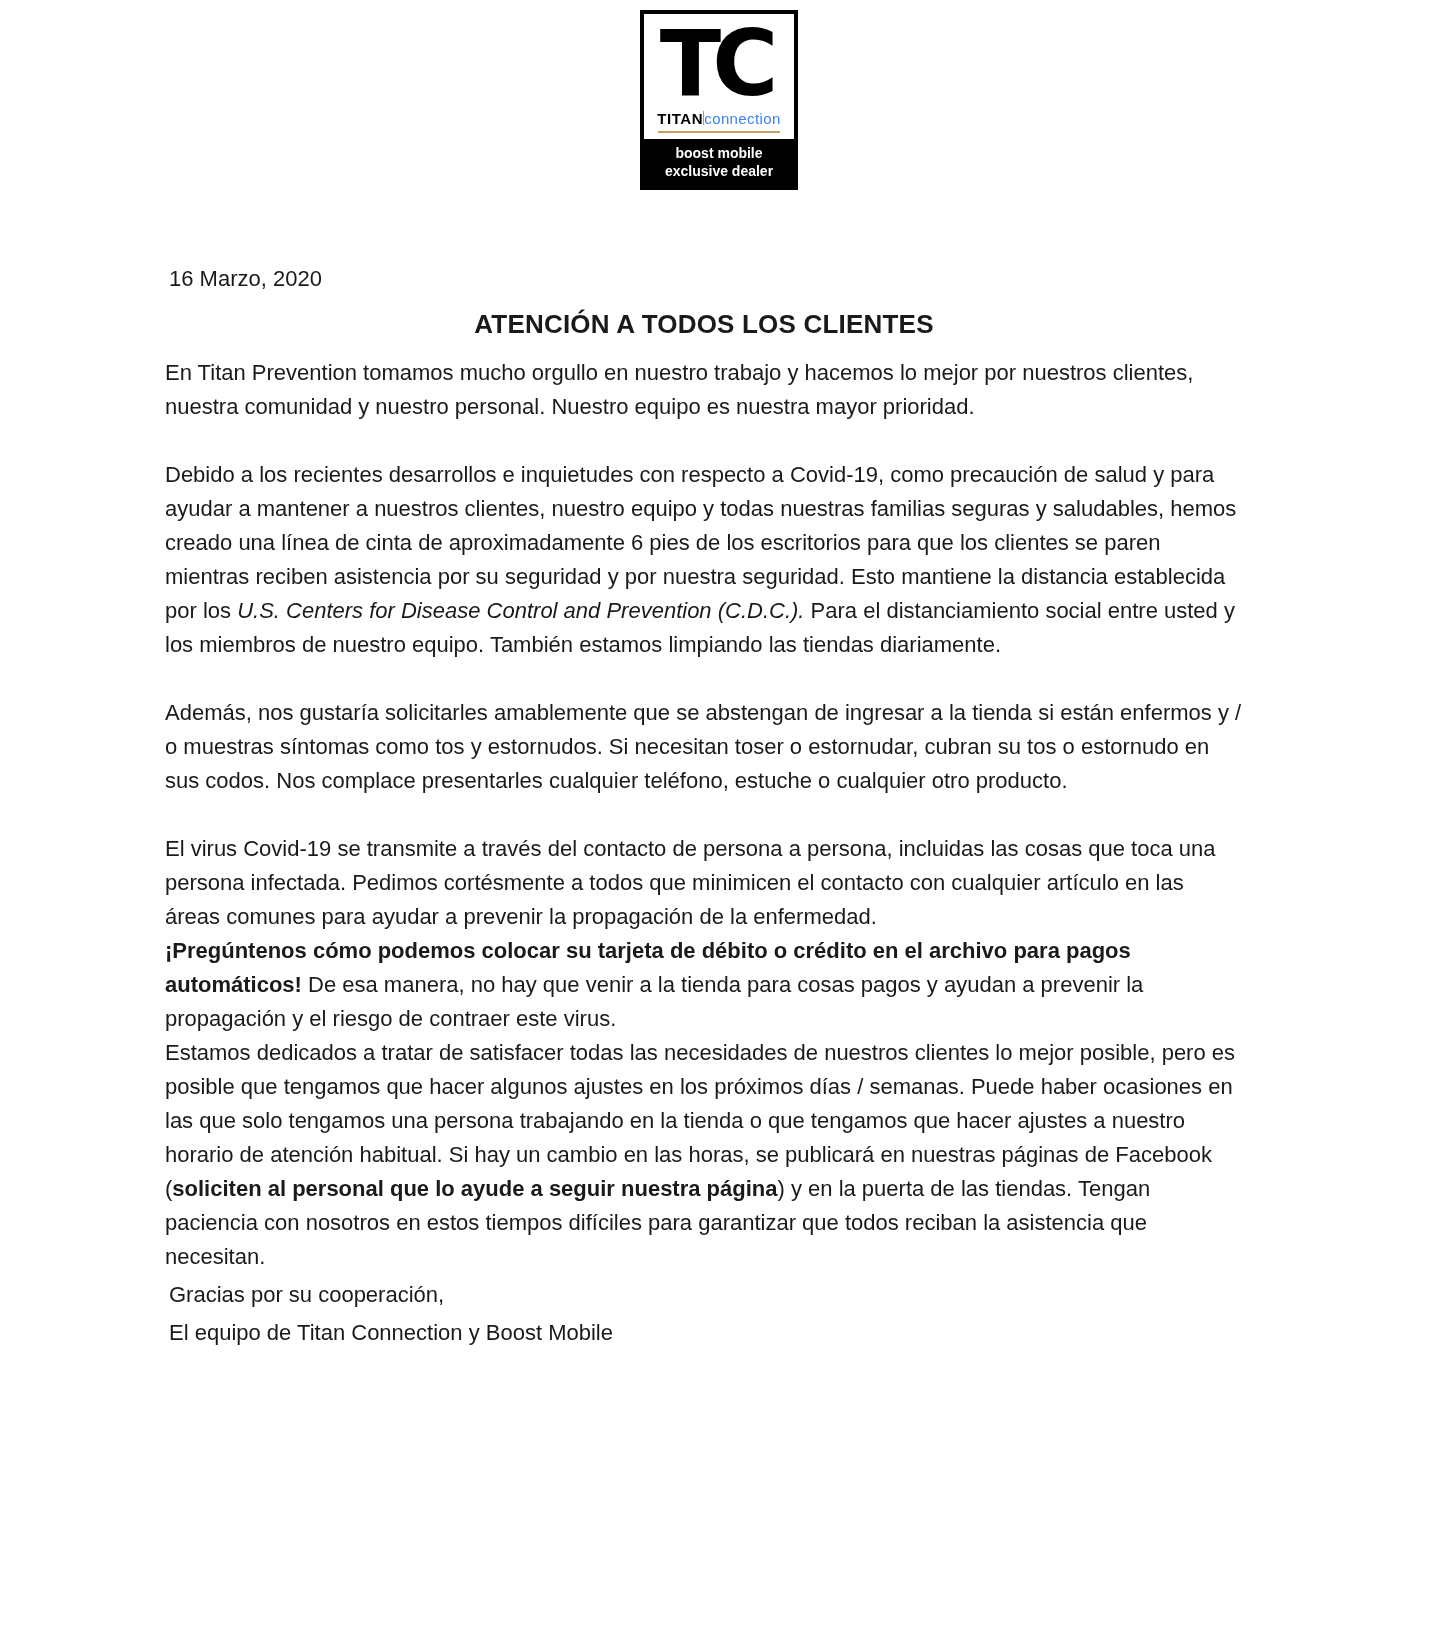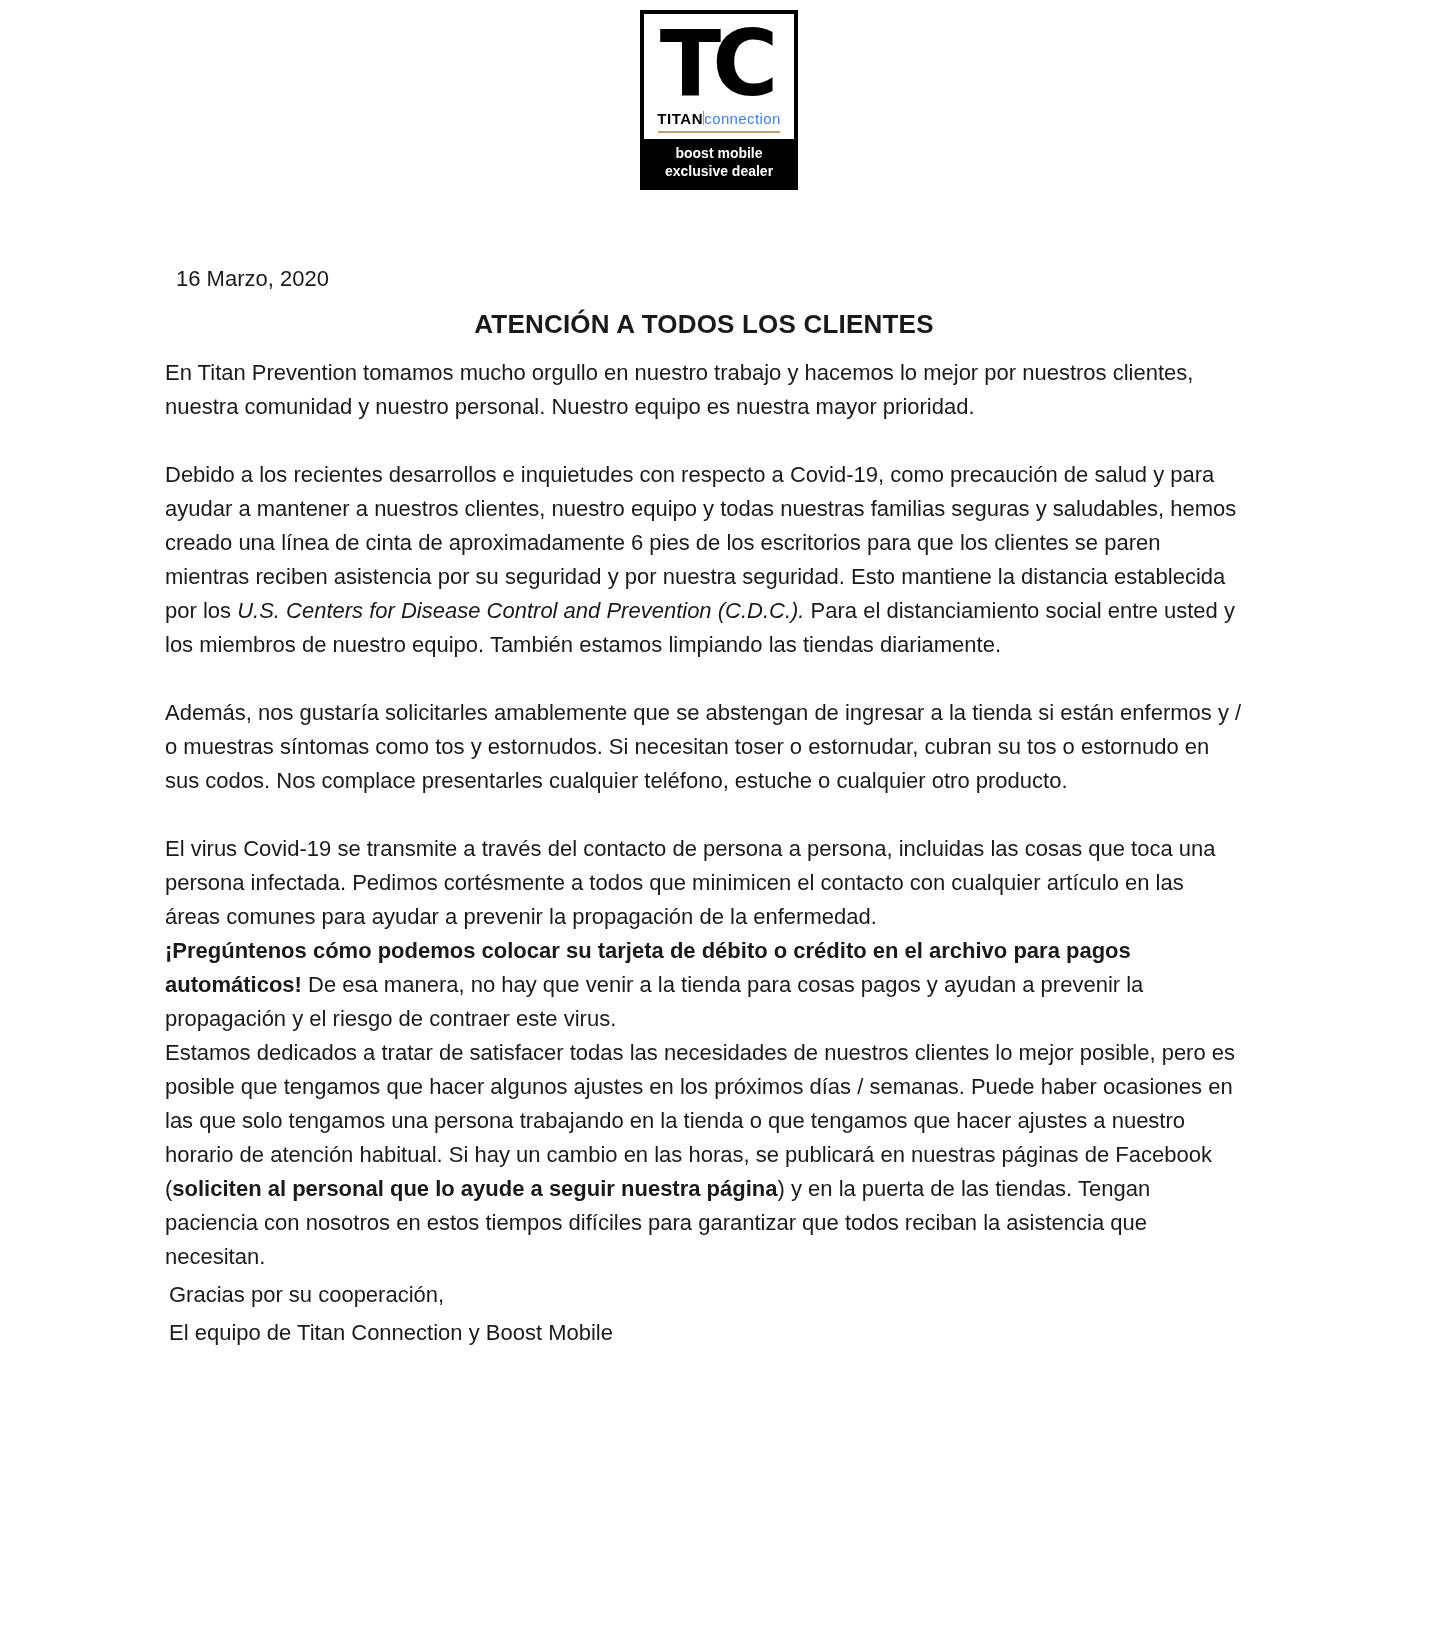--- a/index.html
+++ b/index.html
@@ -82,21 +82,21 @@
 
   
   .letter {
     margin-left: 165px;
     width: 1078px;
     padding-top: 72px;
     font-size: 22px;
     line-height: 34px;
   }
   .date {
-    margin: 0 0 6px 11px;
+    margin: 0 0 6px 4px;
   }
   .title {
     margin: 2px 0 10px 0;
     font-size: 26px;
     line-height: 44px;
     font-weight: bold;
     text-align: center;
     letter-spacing: 0.2px;
   }
   .para {

